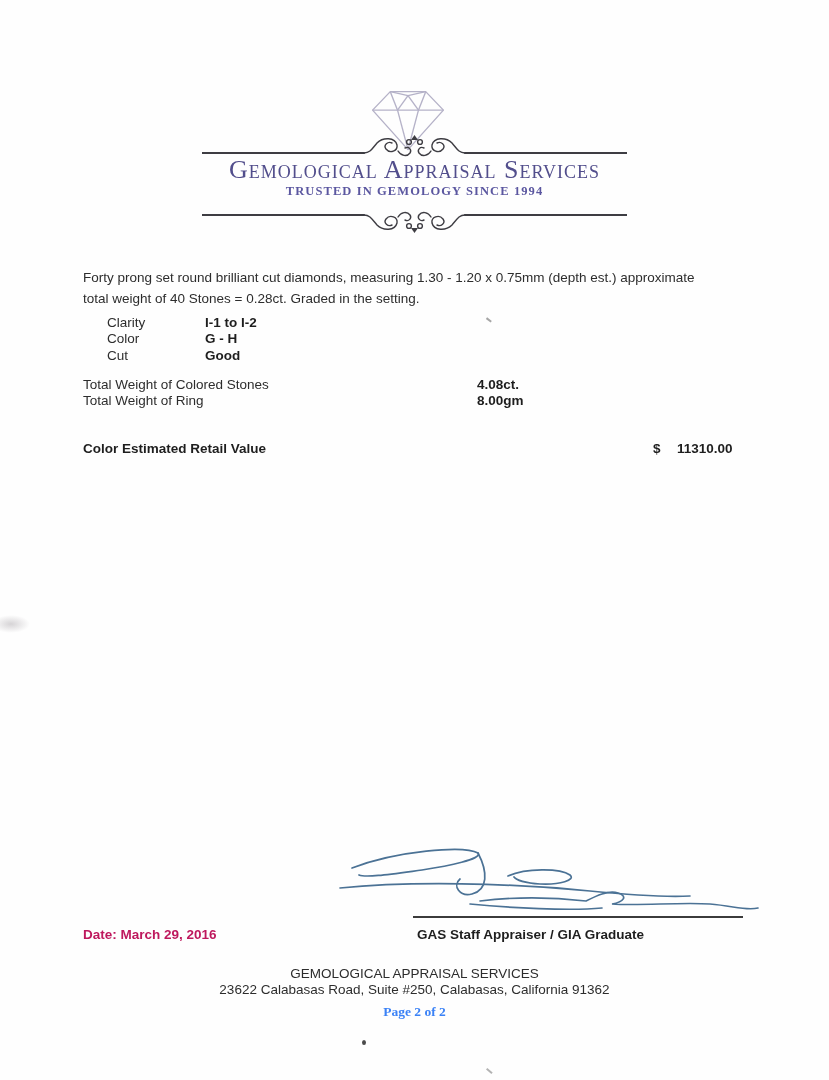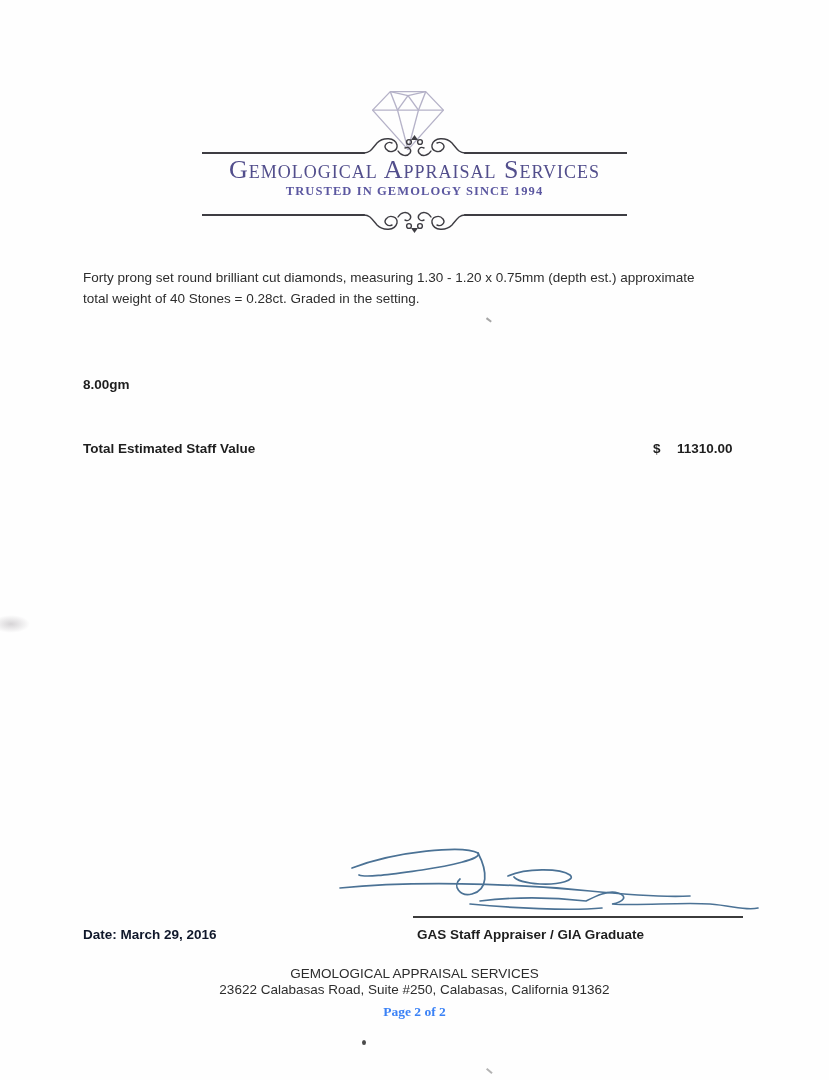--- a/index.html
+++ b/index.html
@@ -59,21 +59,21 @@
   .w-value{font-weight:bold;color:#1e1e1e;}
 
   .valuation{position:absolute;left:0;top:441px;width:100%;height:18px;font-size:13.5px;}
   .v-label{position:absolute;left:83px;font-weight:bold;color:#1e1e1e;}
   .v-currency{position:absolute;left:653px;font-weight:bold;color:#1e1e1e;}
   .v-amount{position:absolute;left:677px;font-weight:bold;color:#1e1e1e;}
 
   
   .signature-svg{position:absolute;left:330px;top:838px;width:430px;height:85px;}
   .sig-line{position:absolute;left:413px;top:916px;width:330px;height:2px;background:#3b3b3b;}
-  .date-label{position:absolute;left:83px;top:927px;font-size:13.5px;font-weight:bold;color:#0f172a;}
+  .date-label{position:absolute;left:83px;top:927px;font-size:13.5px;font-weight:bold;color:#be185d;}
   .appraiser-title{position:absolute;left:417px;top:927px;font-size:13.5px;font-weight:bold;color:#1e1e1e;}
 
   
   .footer{
     position:absolute;left:0;top:966px;width:100%;
     text-align:center;font-size:13.5px;line-height:16.3px;color:#2d2d2d;
   }
   .page-num{font-weight:bold;color:#3b82f6;margin-top:5px;font-family:Liberation Serif, serif;}
 
   
@@ -126,29 +126,48 @@
       <path d="M196,16 C199,21 205,22 208,18 C210,15 207,11 203,13"></path>
       <path d="M229,16 C226,21 220,22 217,18 C215,15 218,11 222,13"></path>
       <circle cx="207" cy="7" r="2.4"></circle>
       <circle cx="218" cy="7" r="2.4"></circle>
       <path d="M212.5,0 L216,5 L209,5 Z" fill="#3e3d43" stroke="none"></path>
     </svg>
   </header>
 
   <p class="description">Forty prong set round brilliant cut diamonds, measuring 1.30 - 1.20 x 0.75mm (depth est.) approximate total weight of 40 Stones = 0.28ct. Graded in the setting.</p>
 
+  <div class="grading">
+    <div class="g-row">
+      <span class="g-label">Clarity</span>
+      <span class="g-value">I-1 to I-2</span>
+    </div>
+    <div class="g-row">
+      <span class="g-label">Color</span>
+      <span class="g-value">G - H</span>
+    </div>
+    <div class="g-row">
+      <span class="g-label">Cut</span>
+      <span class="g-value">Good</span>
+    </div>
+  </div>
 
   <div class="weights">
     <div class="w-row">
+      <span class="w-label">Total Weight of Colored Stones</span>
+      <span class="w-value">4.08ct.</span>
+    </div>
+    <div class="w-row">
+      <span class="w-label">Total Weight of Ring</span>
       <span class="w-value">8.00gm</span>
     </div>
   </div>
 
   <div class="valuation">
-    <span class="v-label">Total Estimated Staff Value</span>
+    <span class="v-label">Color Estimated Retail Value</span>
     <span class="v-currency">$</span>
     <span class="v-amount">11310.00</span>
   </div>
 
   <svg class="signature-svg" viewBox="0 0 430 85" fill="none" stroke="#4b7295" stroke-width="1.7" stroke-linecap="round">
     <path d="M22,30 C66,13 134,7 148,15 C153,21 118,28 92,32 C62,36 36,40 29,37"></path>
     <path d="M148,15 C158,34 158,52 142,56 C130,59 122,48 130,41"></path>
     <path d="M10,50 C80,43 180,45 260,53 C300,57 340,59 360,58"></path>
     <path d="M178,38 C196,30 230,30 240,37 C246,42 230,47 210,46 C196,45 186,42 184,39"></path>
     <path d="M150,63 C190,58 230,60 256,63 C266,58 278,52 288,55 C298,58 294,64 282,66 C310,68 350,64 380,66 C404,68 416,73 428,70"></path>

